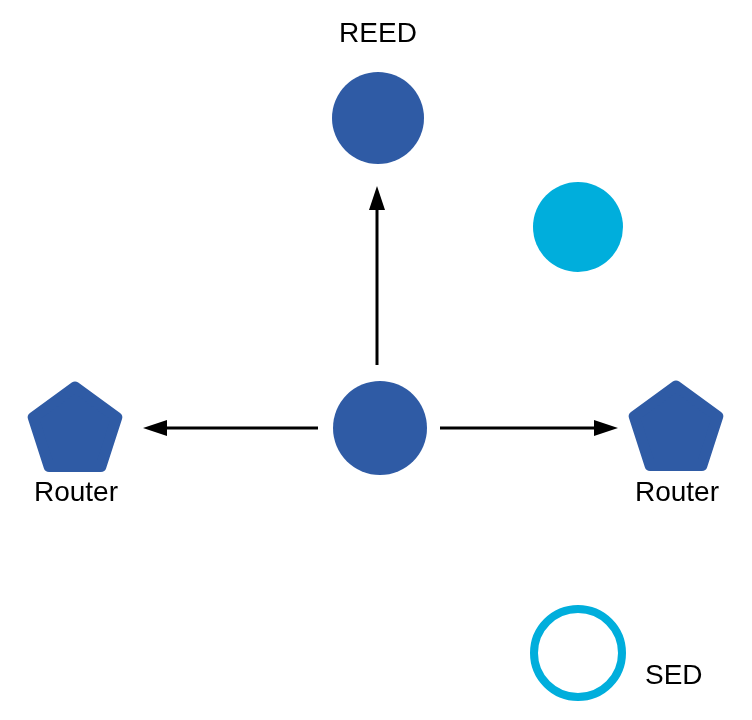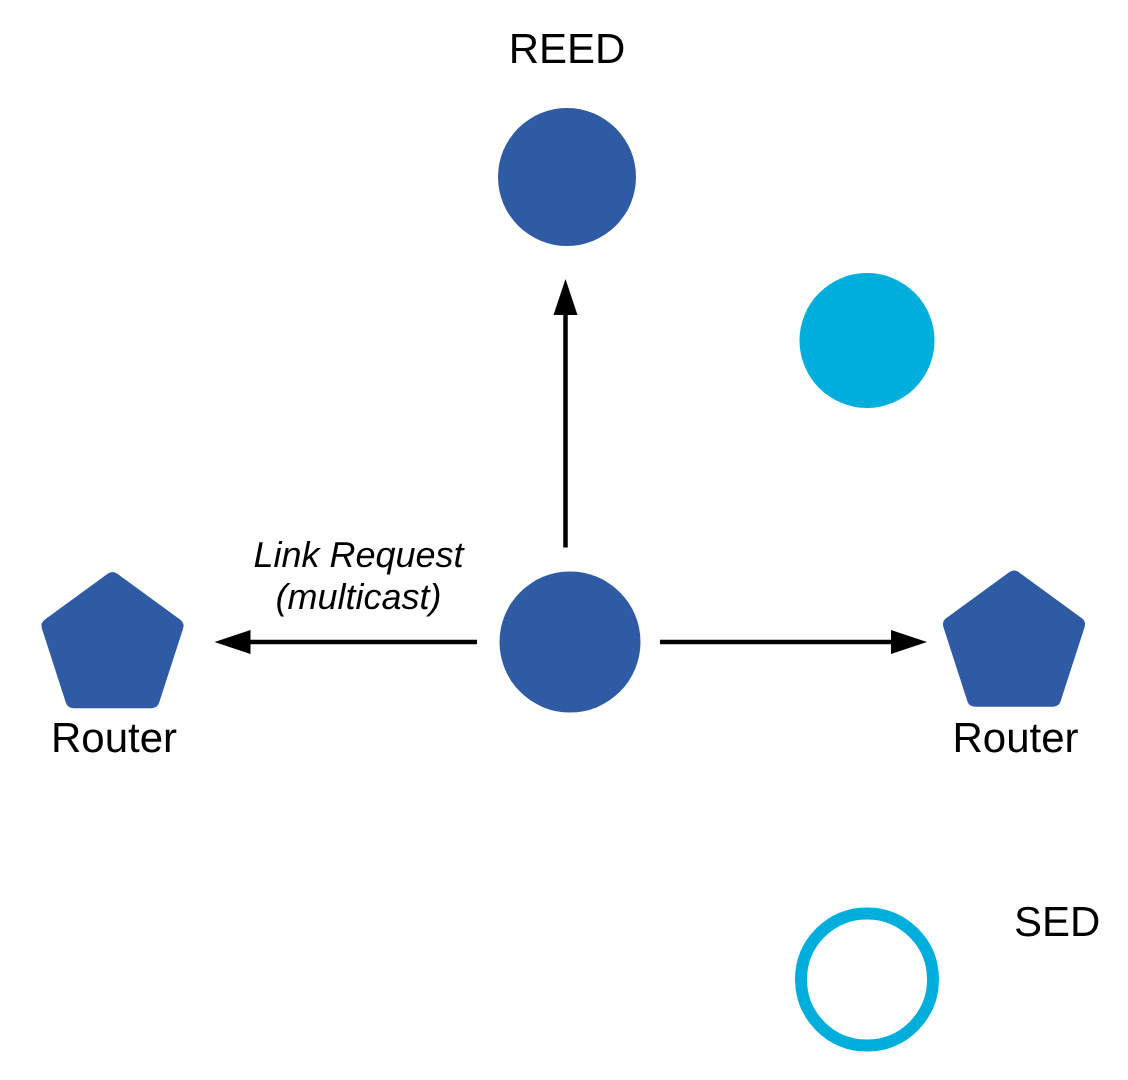--- a/index.html
+++ b/index.html
@@ -98,20 +98,16 @@
     <circle class="node-ring-cyan" cx="578" cy="653" r="44"></circle>
   </svg>
 
   <div class="node-label centered-x" style="left:378px; top:18px;">REED</div>
 
 
   <div class="node-label centered-x" style="left:76px; top:477px;">Router</div>
 
   <div class="node-label centered-x" style="left:677px; top:477px;">Router</div>
 
-  <div class="node-label" style="left:645px; top:600px;margin-left:31px;">SED</div>
+  <div class="node-label" style="left:645px; top:660px;">SED</div>
 
-  <div class="annotation">
-    <div>Link Request</div>
-    <div>(multicast)</div>
-  </div>
 
 </div>
 
 </body></html>

